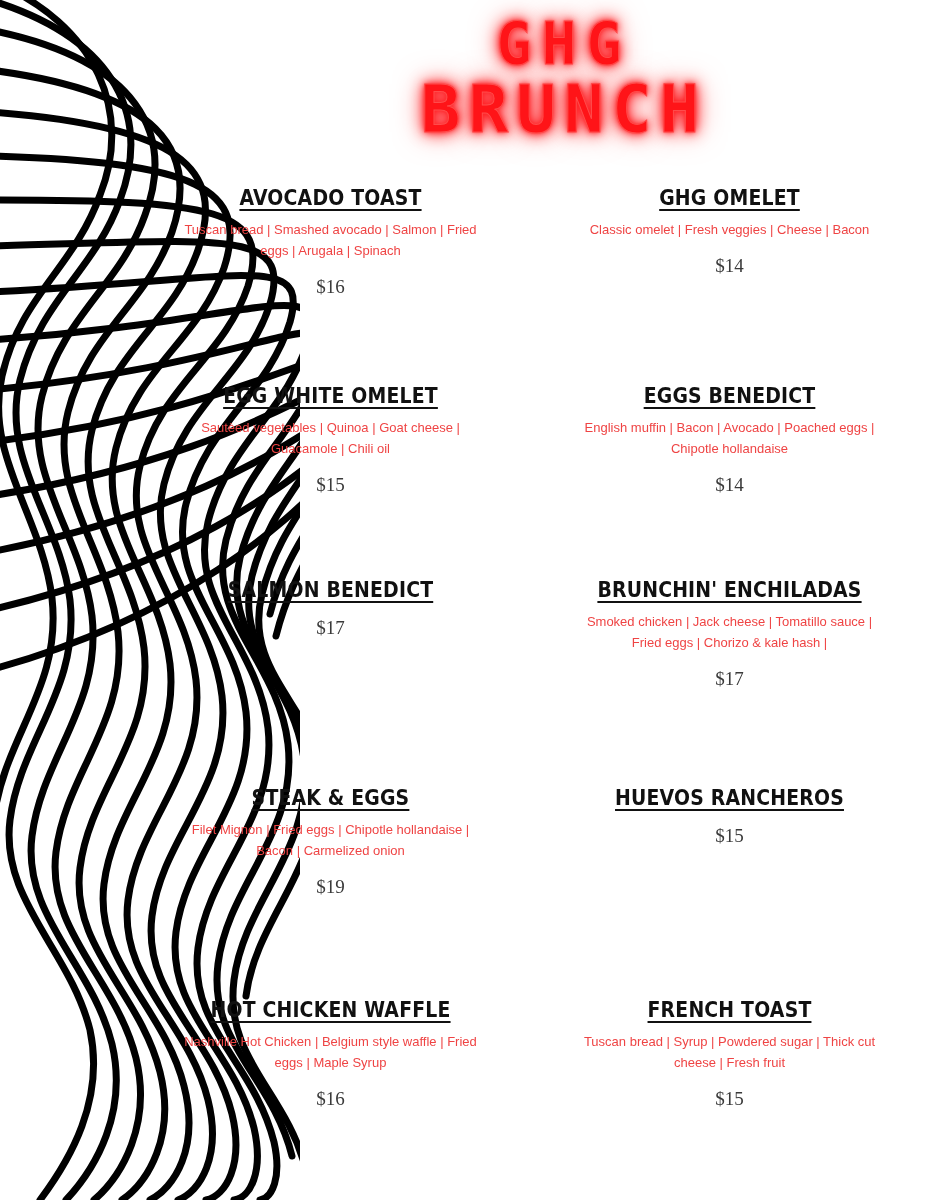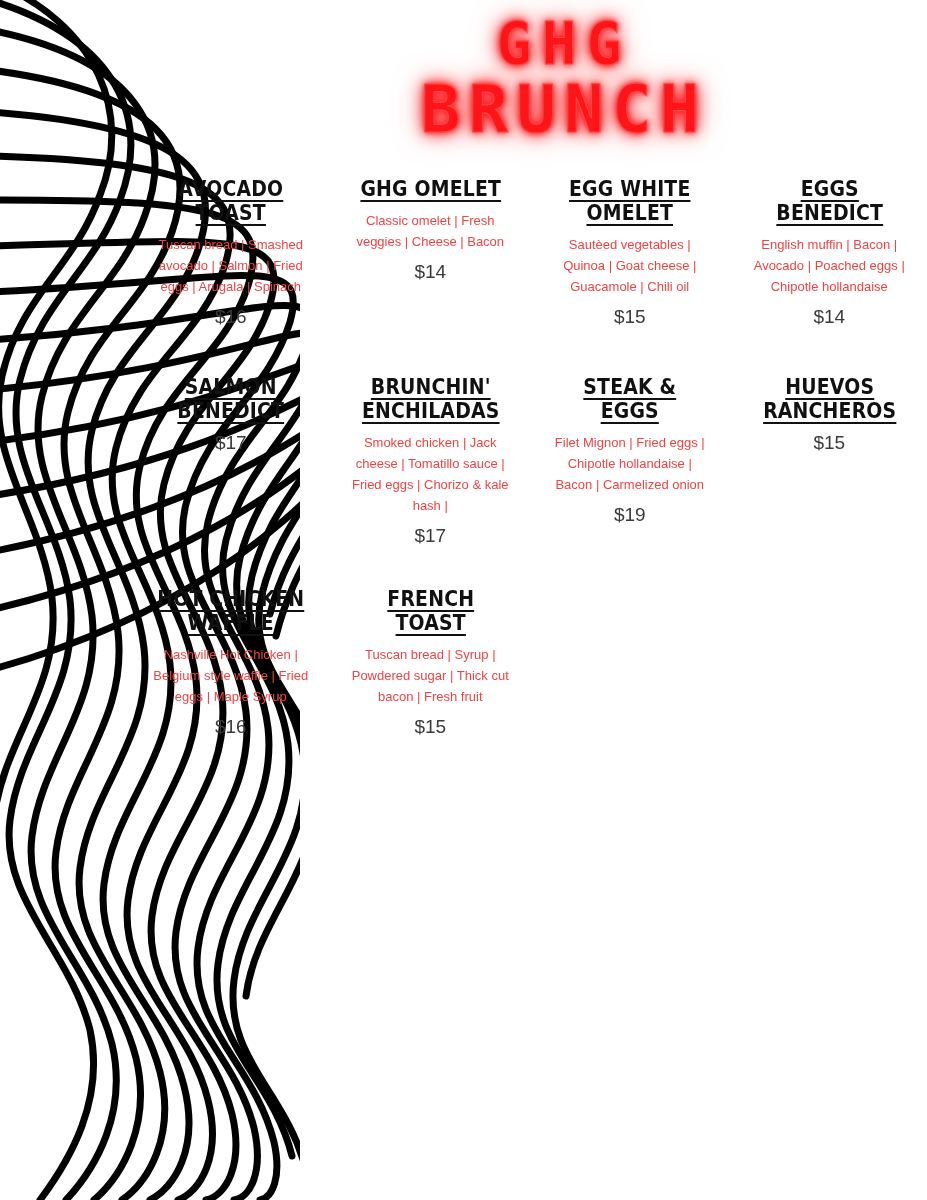--- a/index.html
+++ b/index.html
@@ -50,25 +50,25 @@
     -webkit-text-stroke: 1px #ff4b4b;
   }
   .neon-line.big {
     font-size: 66px;
     letter-spacing: 8px;
   }
 
   
   #menu {
     position: absolute;
-    top: 177px;
+    top: 186px;
     left: 150px;
     width: 760px;
     display: grid;
-    grid-template-columns: 1fr 1fr 1fr 1fr;
+    grid-template-columns: 1fr 1fr;
     column-gap: 38px;
     row-gap: 0px;
     z-index: 4;
   }
   .menu-item {
     text-align: center;
     padding-bottom: 16px;
   }
   .item-name {
     font-family: "DejaVu Sans", sans-serif;
@@ -85,24 +85,24 @@
   .item-desc {
     font-family: Liberation Sans, sans-serif;
     font-size: 13px;
     line-height: 1.62;
     color: #ef4444;
     margin: 0 auto;
     max-width: 300px;
     font-weight: 300;
   }
   .item-price {
-    font-family: Liberation Sans, sans-serif;
+    font-family: Liberation Serif, serif;
     font-size: 19px;
     color: #3a3a3a;
-    margin-top: 9px;
+    margin-top: 15px;
     font-weight: 300;
   }
   
   .menu-item.r1 { min-height: 182px; }
   .menu-item.r2 { min-height: 178px; }
   .menu-item.r3 { min-height: 192px; }
   .menu-item.r4 { min-height: 196px; }
   .menu-item.r5 { min-height: 180px; }
 </style>
 </head>
@@ -183,17 +183,17 @@
   </div>
 
   <div class="menu-item r5">
     <div class="item-name">HOT CHICKEN WAFFLE</div>
     <div class="item-desc">Nashville Hot Chicken | Belgium style waffle | Fried eggs | Maple Syrup</div>
     <div class="item-price">$16</div>
   </div>
 
   <div class="menu-item r5">
     <div class="item-name">FRENCH TOAST</div>
-    <div class="item-desc">Tuscan bread | Syrup | Powdered sugar | Thick cut bacon | Fresh fruit</div>
+    <div class="item-desc">Tuscan bread | Syrup | Powdered sugar | Thick cut cheese | Fresh fruit</div>
     <div class="item-price">$15</div>
   </div>
 
 </div>
 
 </body></html>

